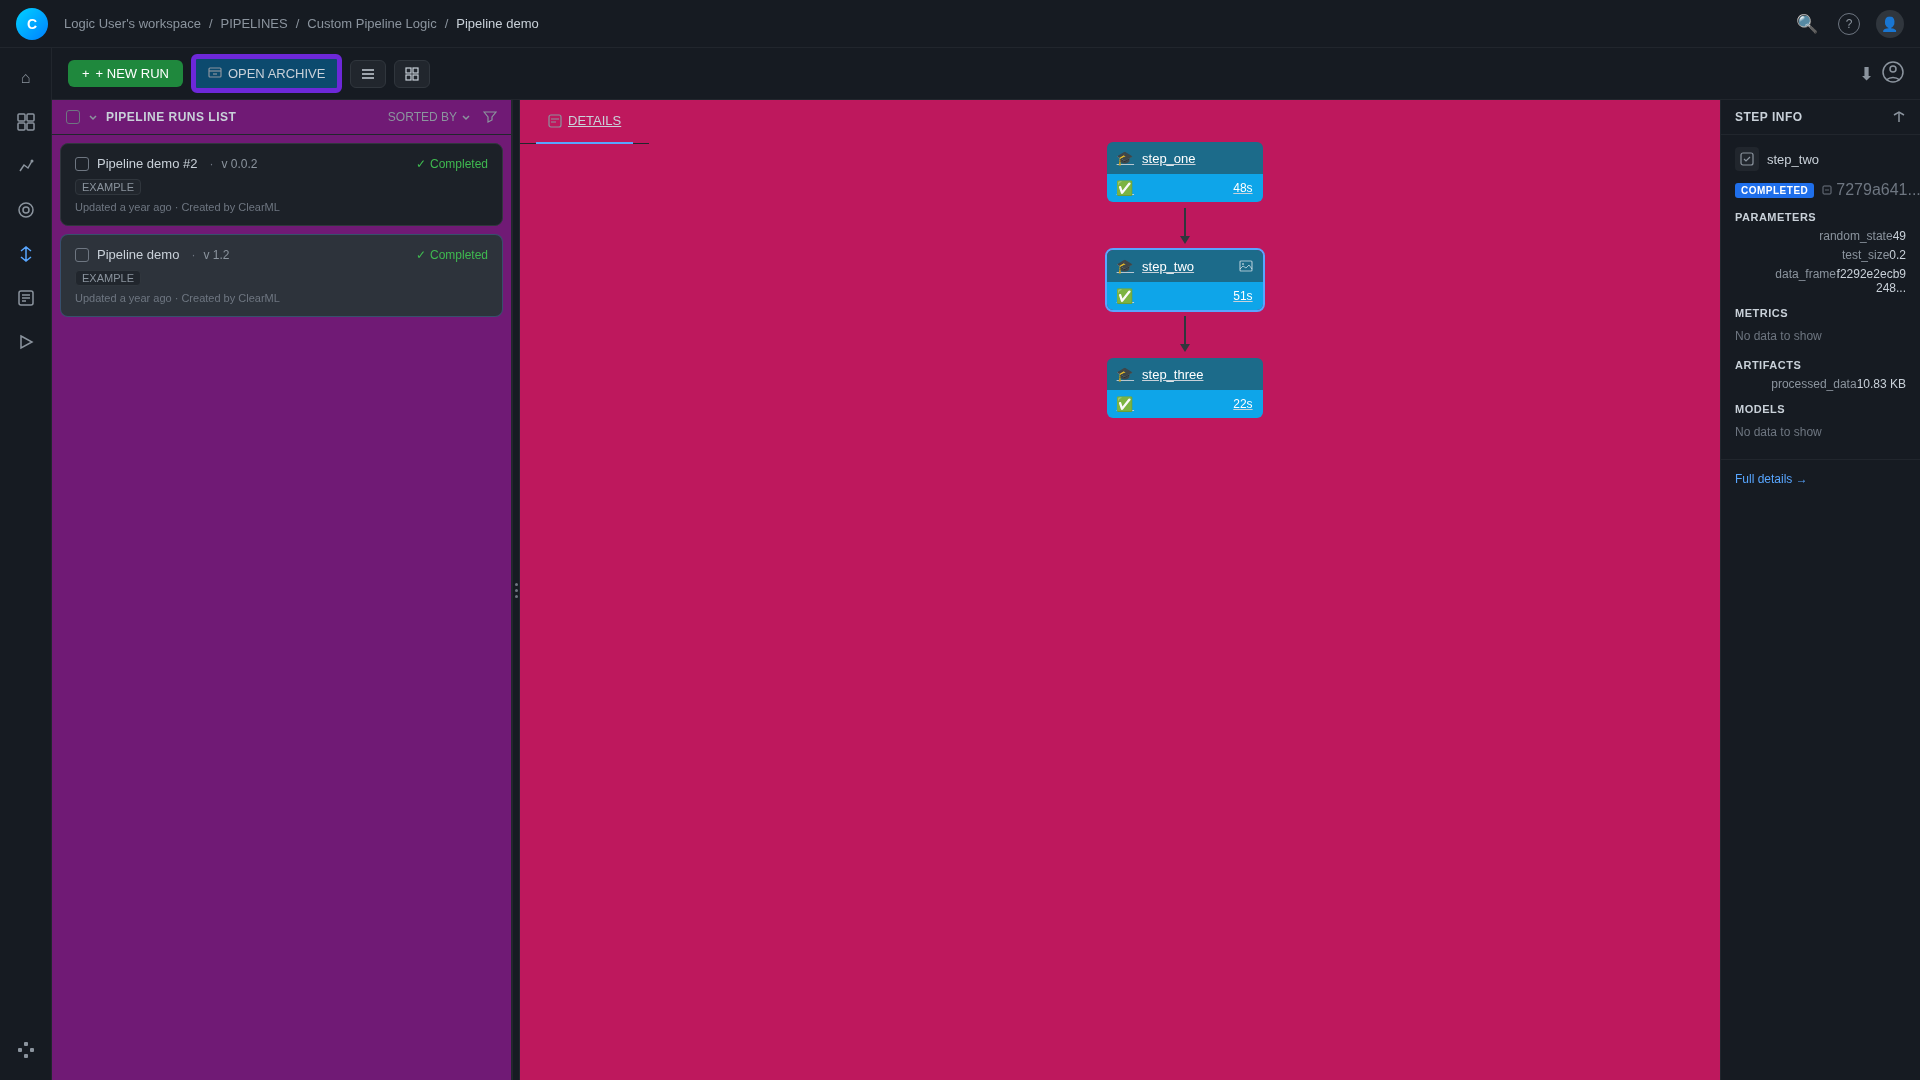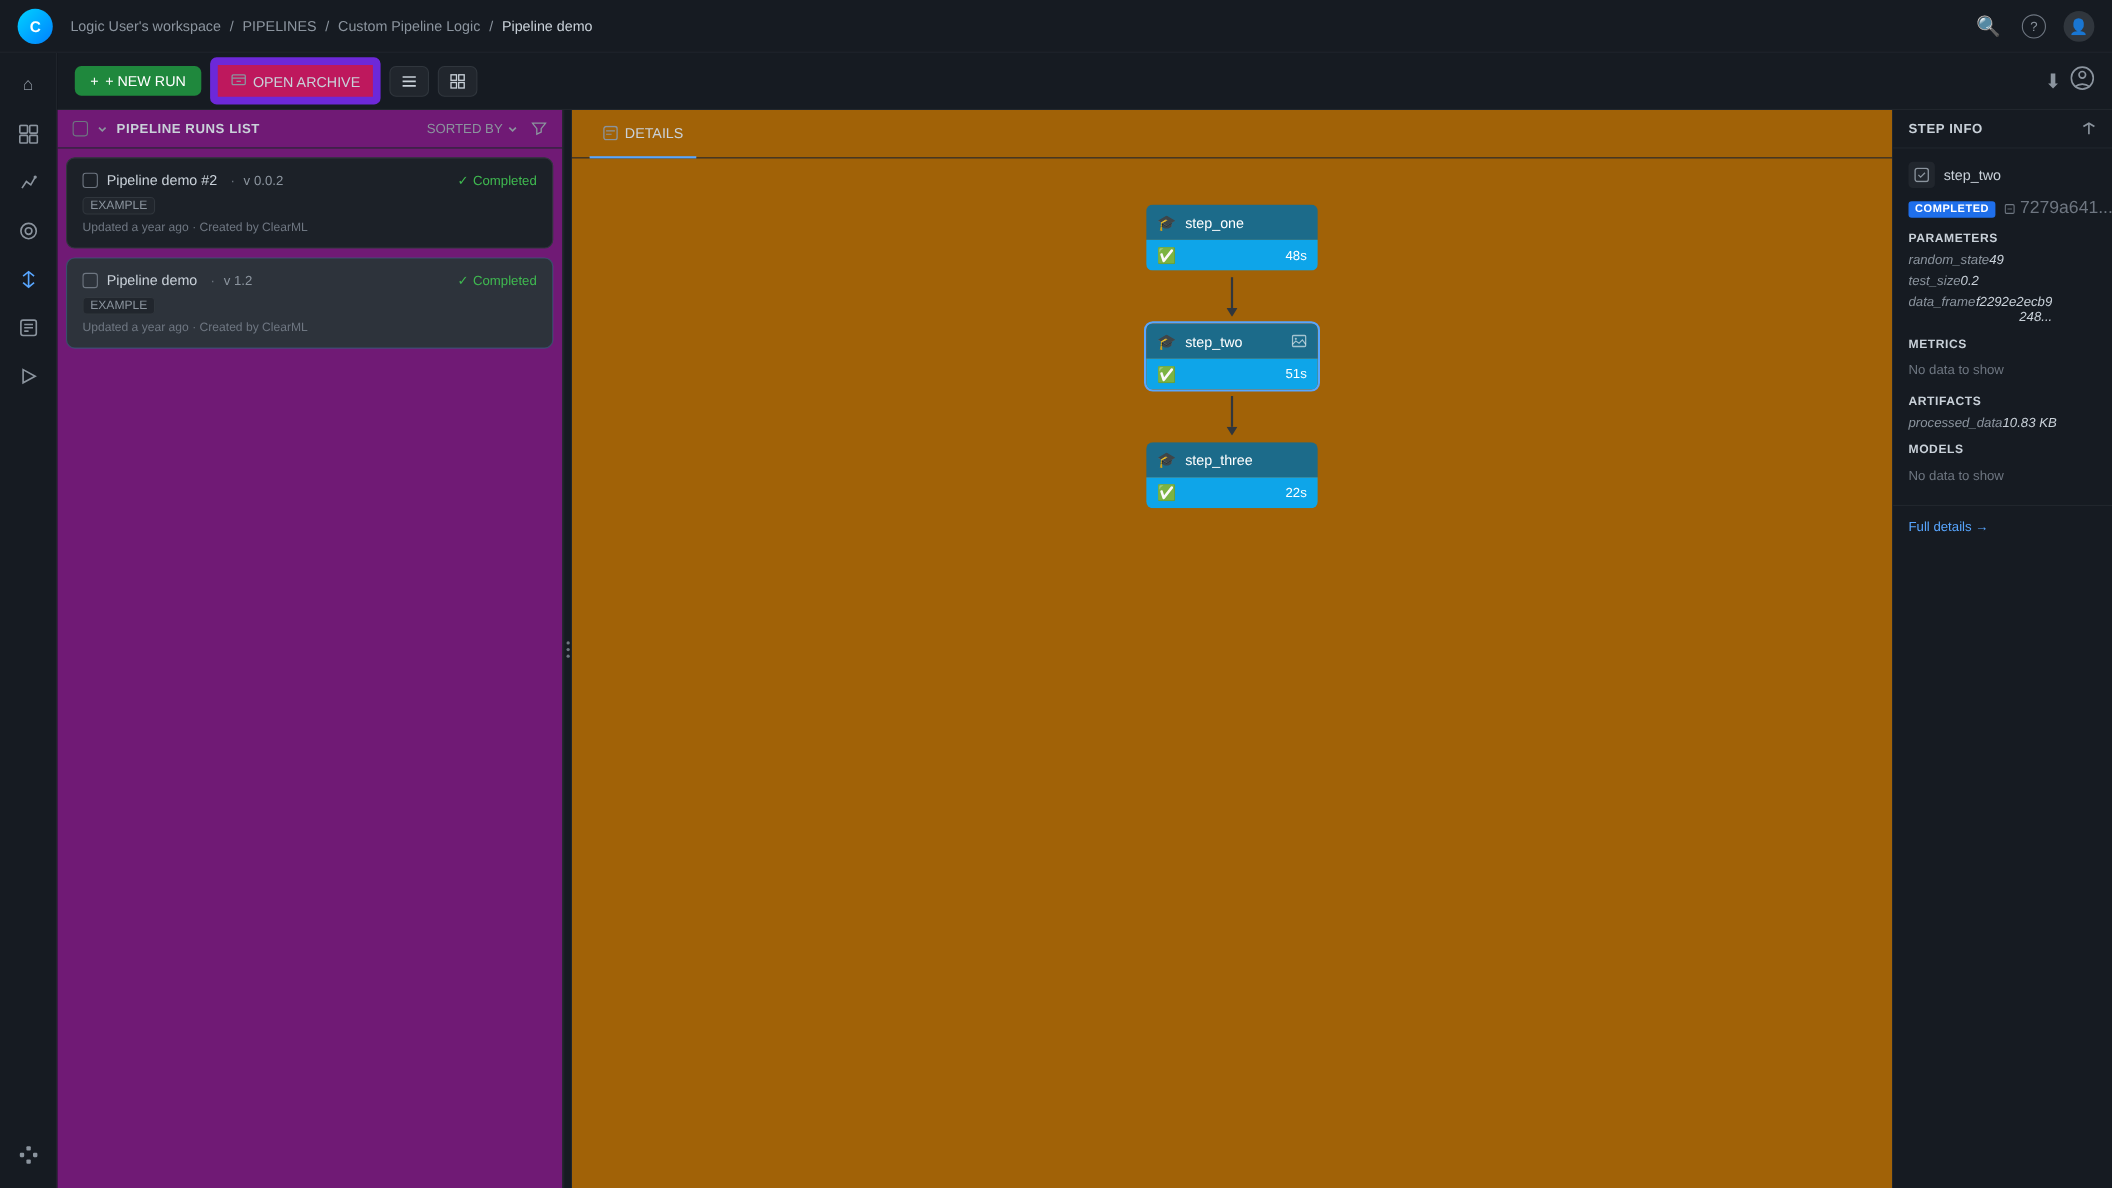--- a/index.html
+++ b/index.html
@@ -103,28 +103,28 @@
       color: white;
       border: none;
       padding: 6px 14px;
       border-radius: 6px;
       font-size: 13px;
       cursor: pointer;
       display: flex; align-items: center; gap: 6px;
       font-weight: 500;
     }
     .btn-secondary {
-      background: #be185d;
-      color: #c9d1d9;
-      border: 7px solid #6d28d9;
+      background: #0c4a6e;
+      color: #c9d1d9;
+      border: 5px solid #6d28d9;
       padding: 6px 12px;
       border-radius: 6px;
       font-size: 13px;
       cursor: pointer;
-      display: flex; align-items: flex-end; gap: 6px;
+      display: flex; align-items: center; gap: 6px;
     }
     .btn-icon {
       background: #21262d;
       color: #c9d1d9;
       border: 1px solid #30363d;
       padding: 6px 10px;
       border-radius: 6px;
       font-size: 14px;
       cursor: pointer;
       display: flex; align-items: center;
@@ -245,25 +245,25 @@
       gap: 3px;
     }
     .divider-dot {
       width: 3px; height: 3px;
       background: #6e7681;
       border-radius: 50%;
     }
     
     .center-panel {
       flex: 1;
-      background: #a16207;
-      display: flex;
-      flex-direction: column;
+      background: #be185d;
+      display: flex;
       overflow: hidden;
       position: relative;
+      text-decoration: underline;
     }
     .details-tab {
       display: flex;
       align-items: center;
       padding: 0 16px;
       border-bottom: 1px solid #21262d;
       height: 44px;
       flex-shrink: 0;
     }
     .tab-btn {
@@ -379,24 +379,23 @@
     }
     .section-title {
       font-size: 11px;
       font-weight: 700;
       color: #c9d1d9;
       text-transform: uppercase;
       letter-spacing: 0.5px;
       margin: 12px 0 6px;
     }
     .param-row {
-      display: flex; justify-content: flex-start; align-items: flex-start;
+      display: flex; justify-content: flex-end; align-items: flex-start;
       margin-bottom: 5px;
       font-size: 12px;
-      font-style: italic;
     }
     .param-key { color: #8b949e; }
     .param-val { color: #c9d1d9; text-align: right; max-width: 70px; word-break: break-all; }
     .no-data {
       font-size: 12px;
       color: #6e7681;
       padding: 4px 0;
     }
     .full-details {
       padding: 12px 14px;

